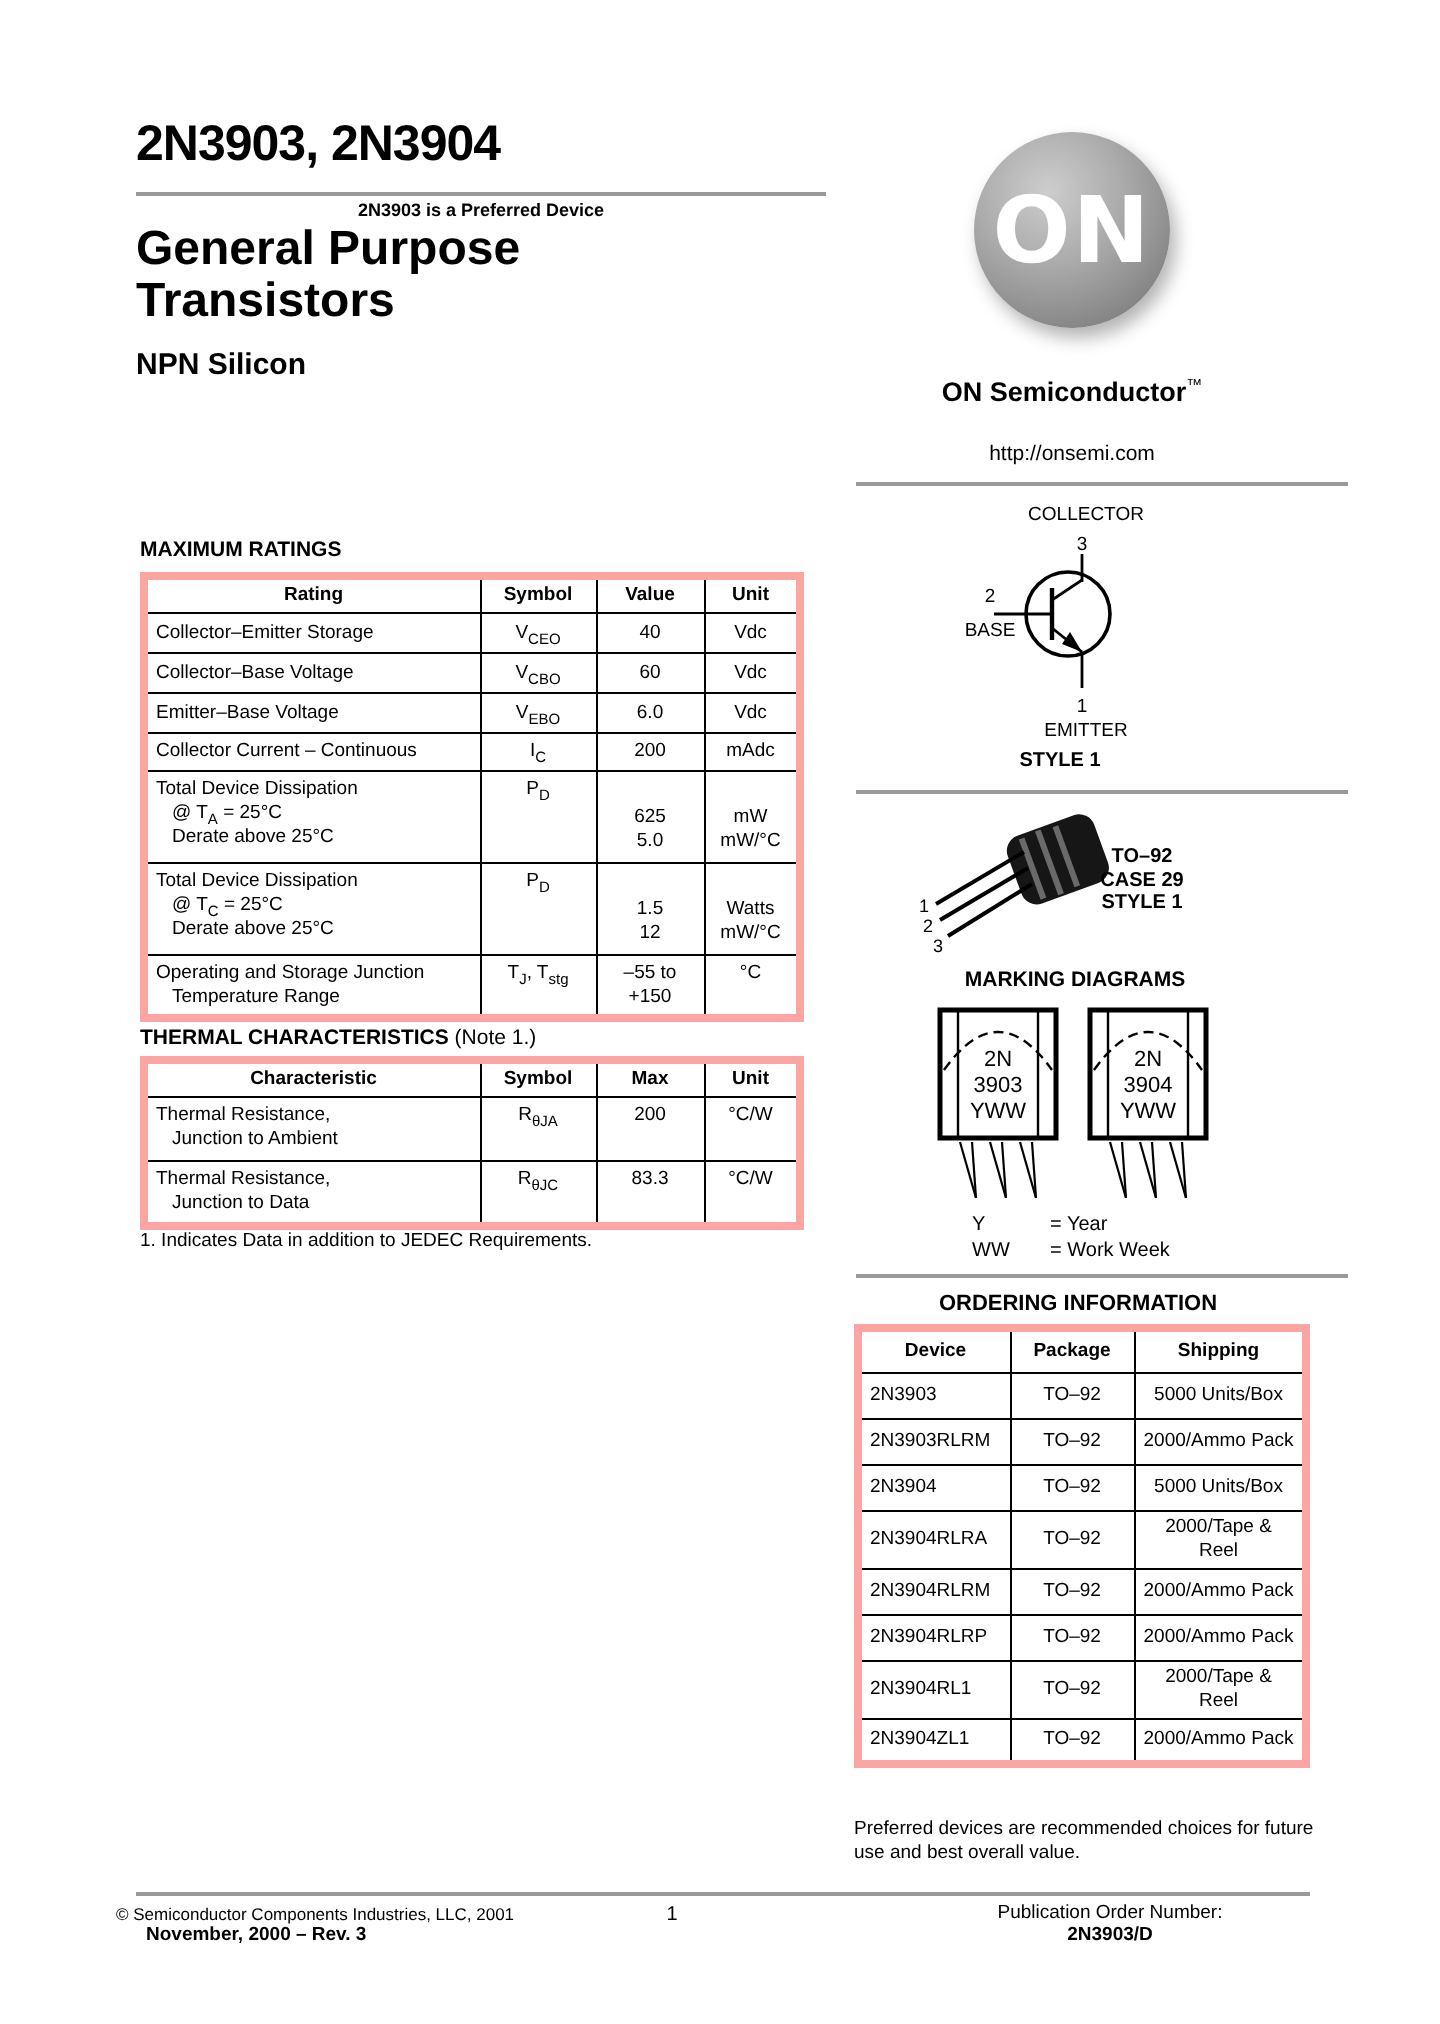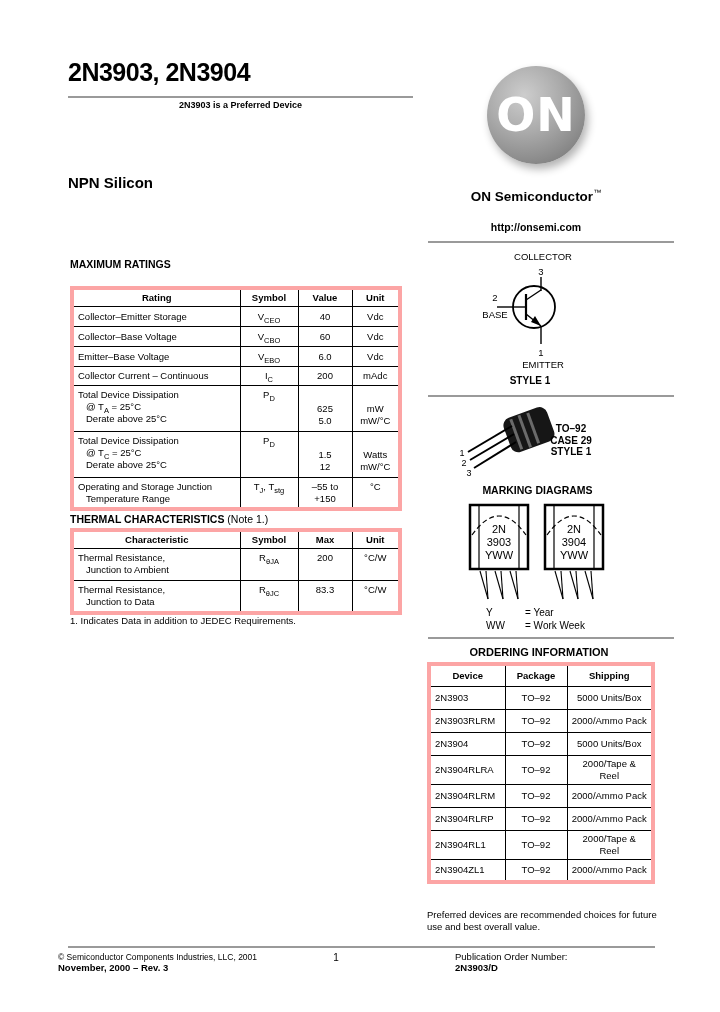--- a/index.html
+++ b/index.html
@@ -33,47 +33,48 @@
   tr.h22 { height:22px; } tr.h23 { height:23px; }
 
   
   .sphere { width:98px; height:98px; border-radius:50%;
     background:radial-gradient(circle at 38% 30%, #cdcdcd 0%, #ababab 40%, #8f8f8f 68%, #6d6d6d 100%);
     box-shadow:3px 5px 9px rgba(0,0,0,0.30);
     display:flex; align-items:center; justify-content:center; }
   .sphere span { color:#fff; font-size:46px; font-weight:bold; letter-spacing:1px; font-family:"DejaVu Sans","Liberation Sans",sans-serif; }
   .brand-line { font-size:13.5px; font-weight:bold; text-align:center; }
   .brand-line .tm { font-size:8px; vertical-align:super; font-weight:normal; }
-  .url-line { font-size:10.5px; font-weight:bold; text-align:center; }
+  .url-line { font-size:10.5px; font-weight:normal; text-align:center; }
 
   .style1 { font-size:10px; font-weight:bold; text-align:center; }
   .pkg-info { font-size:10px; font-weight:bold; text-align:center; line-height:11.5px; }
   .legend-row { font-size:10px; line-height:13px; display:flex; }
   .legend-key { width:39px; }
 
   .preferred { font-size:9.5px; line-height:11.5px; }
 
   .foot-small { font-size:8.5px; }
-  .foot-bold { font-size:9.5px; font-weight:bold; }
-  .foot-right { text-align:left; font-size:9.5px; }
+  .foot-bold { font-size:9.5px; font-weight:bold;margin-left:15px; }
+  .foot-right { text-align:center; font-size:9.5px; }
   .foot-page { font-size:10px; text-align:center; }
 
   svg text { font-family:"Liberation Sans","DejaVu Sans",sans-serif; }
 </style>
 </head>
 <body>
 
 <div id="page">
 
   <div class="abs doc-title" style="left:68px; top:58px;">2N3903, 2N3904</div>
   <div class="abs rule" style="left:68px; top:96px; width:345px;"></div>
   <div class="abs pref-note" style="left:68px; top:100px; width:345px;">2N3903 is a Preferred Device</div>
+  <div class="abs prod-title" style="left:68px; top:112px; width:250px;">General Purpose Transistors</div>
   <div class="abs npn" style="left:68px; top:174px;">NPN Silicon</div>
 
-  <div class="abs sec-head" style="left:70px; top:258px;">MAXIMUM RATINGS</div>
+  <div class="abs sec-head" style="left:70px; top:269px;">MAXIMUM RATINGS</div>
 
   <table class="t abs" style="left:70px; top:286px; width:328px;">
     <colgroup>
         <col style="width:168px">
         <col style="width:58px">
         <col style="width:54px">
         <col style="width:48px">
       </colgroup>
     <tbody>
         <tr class="h18">

